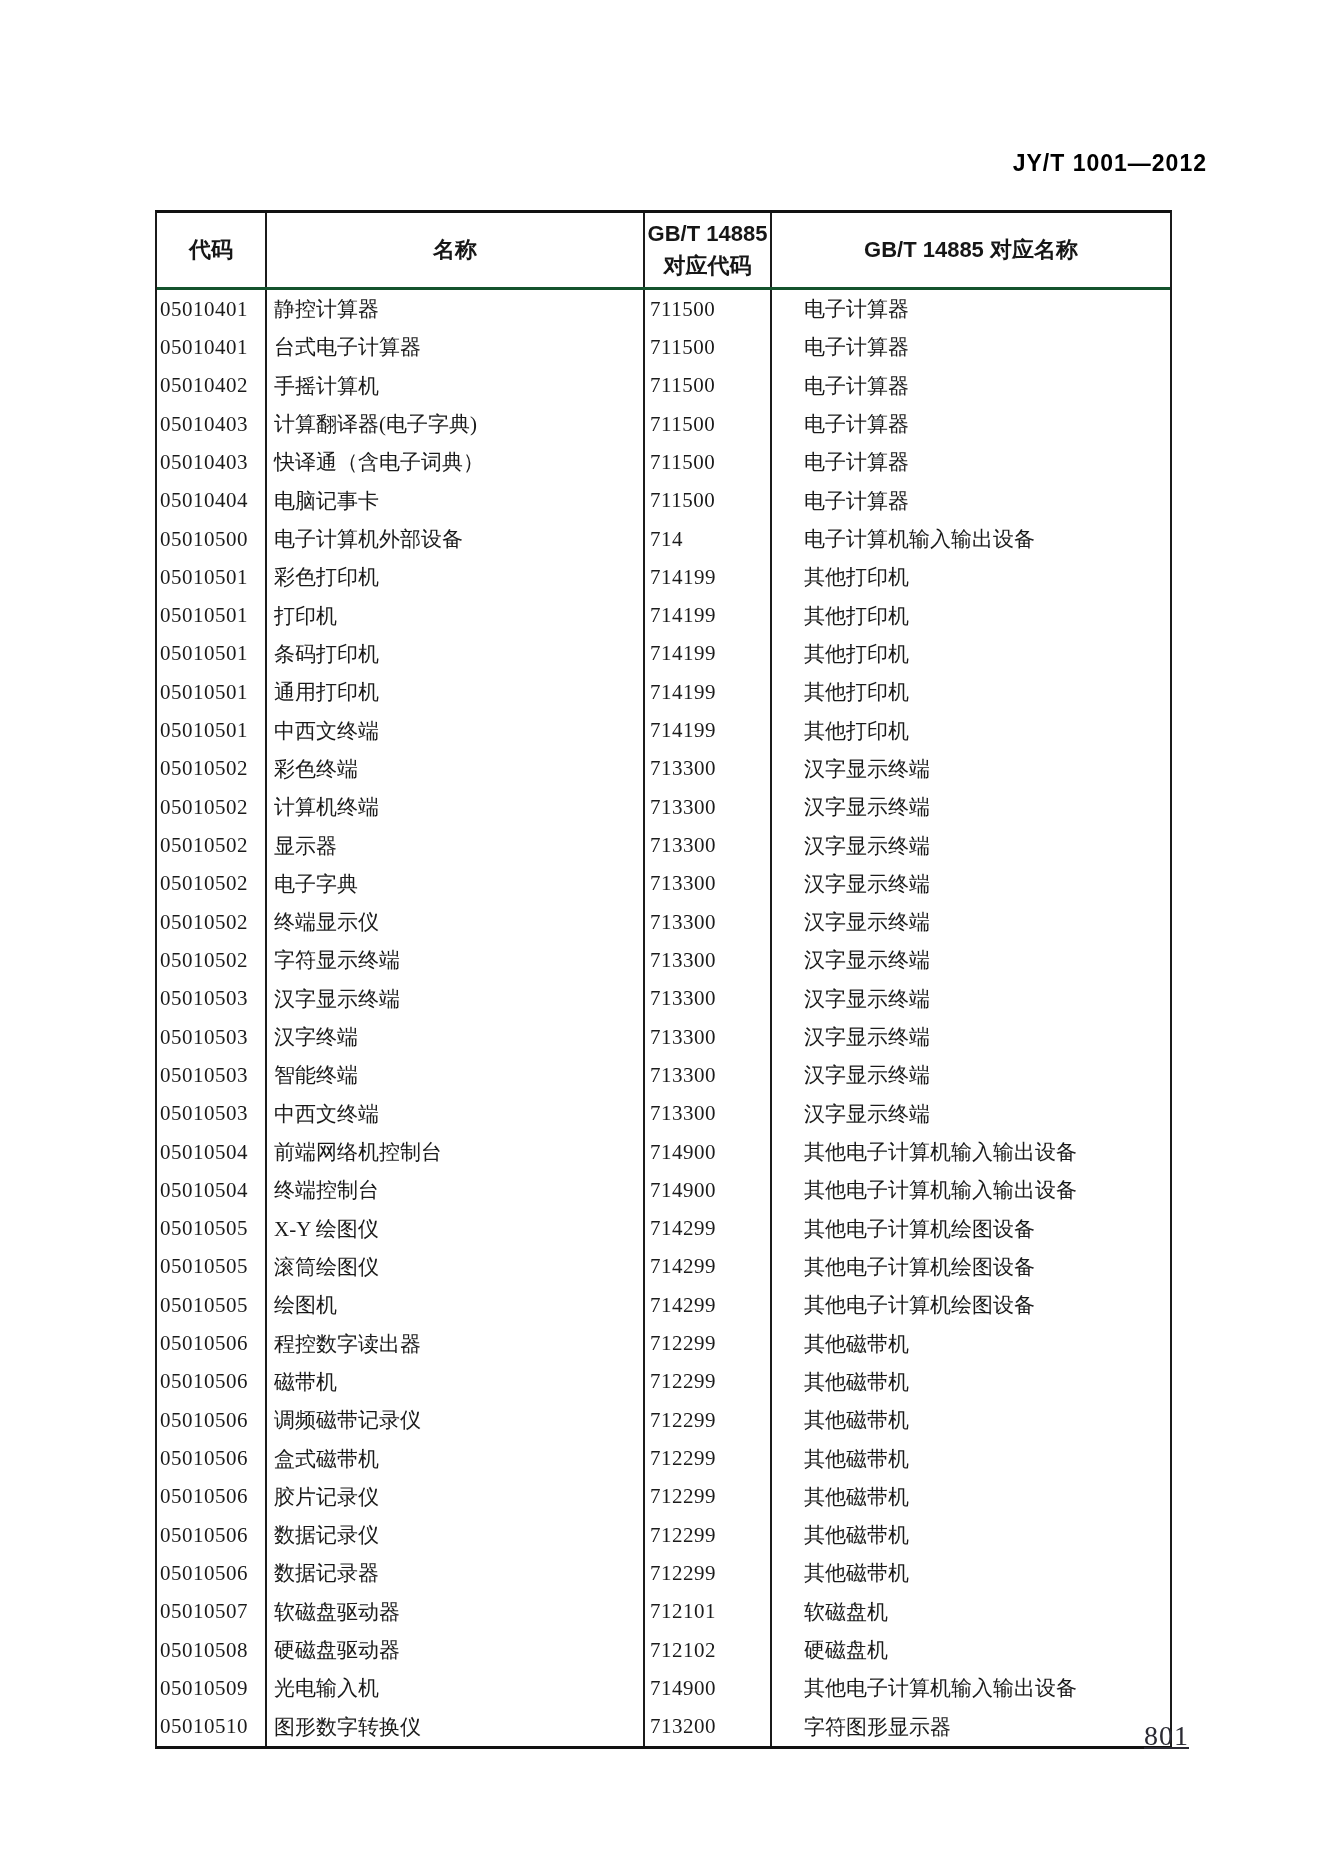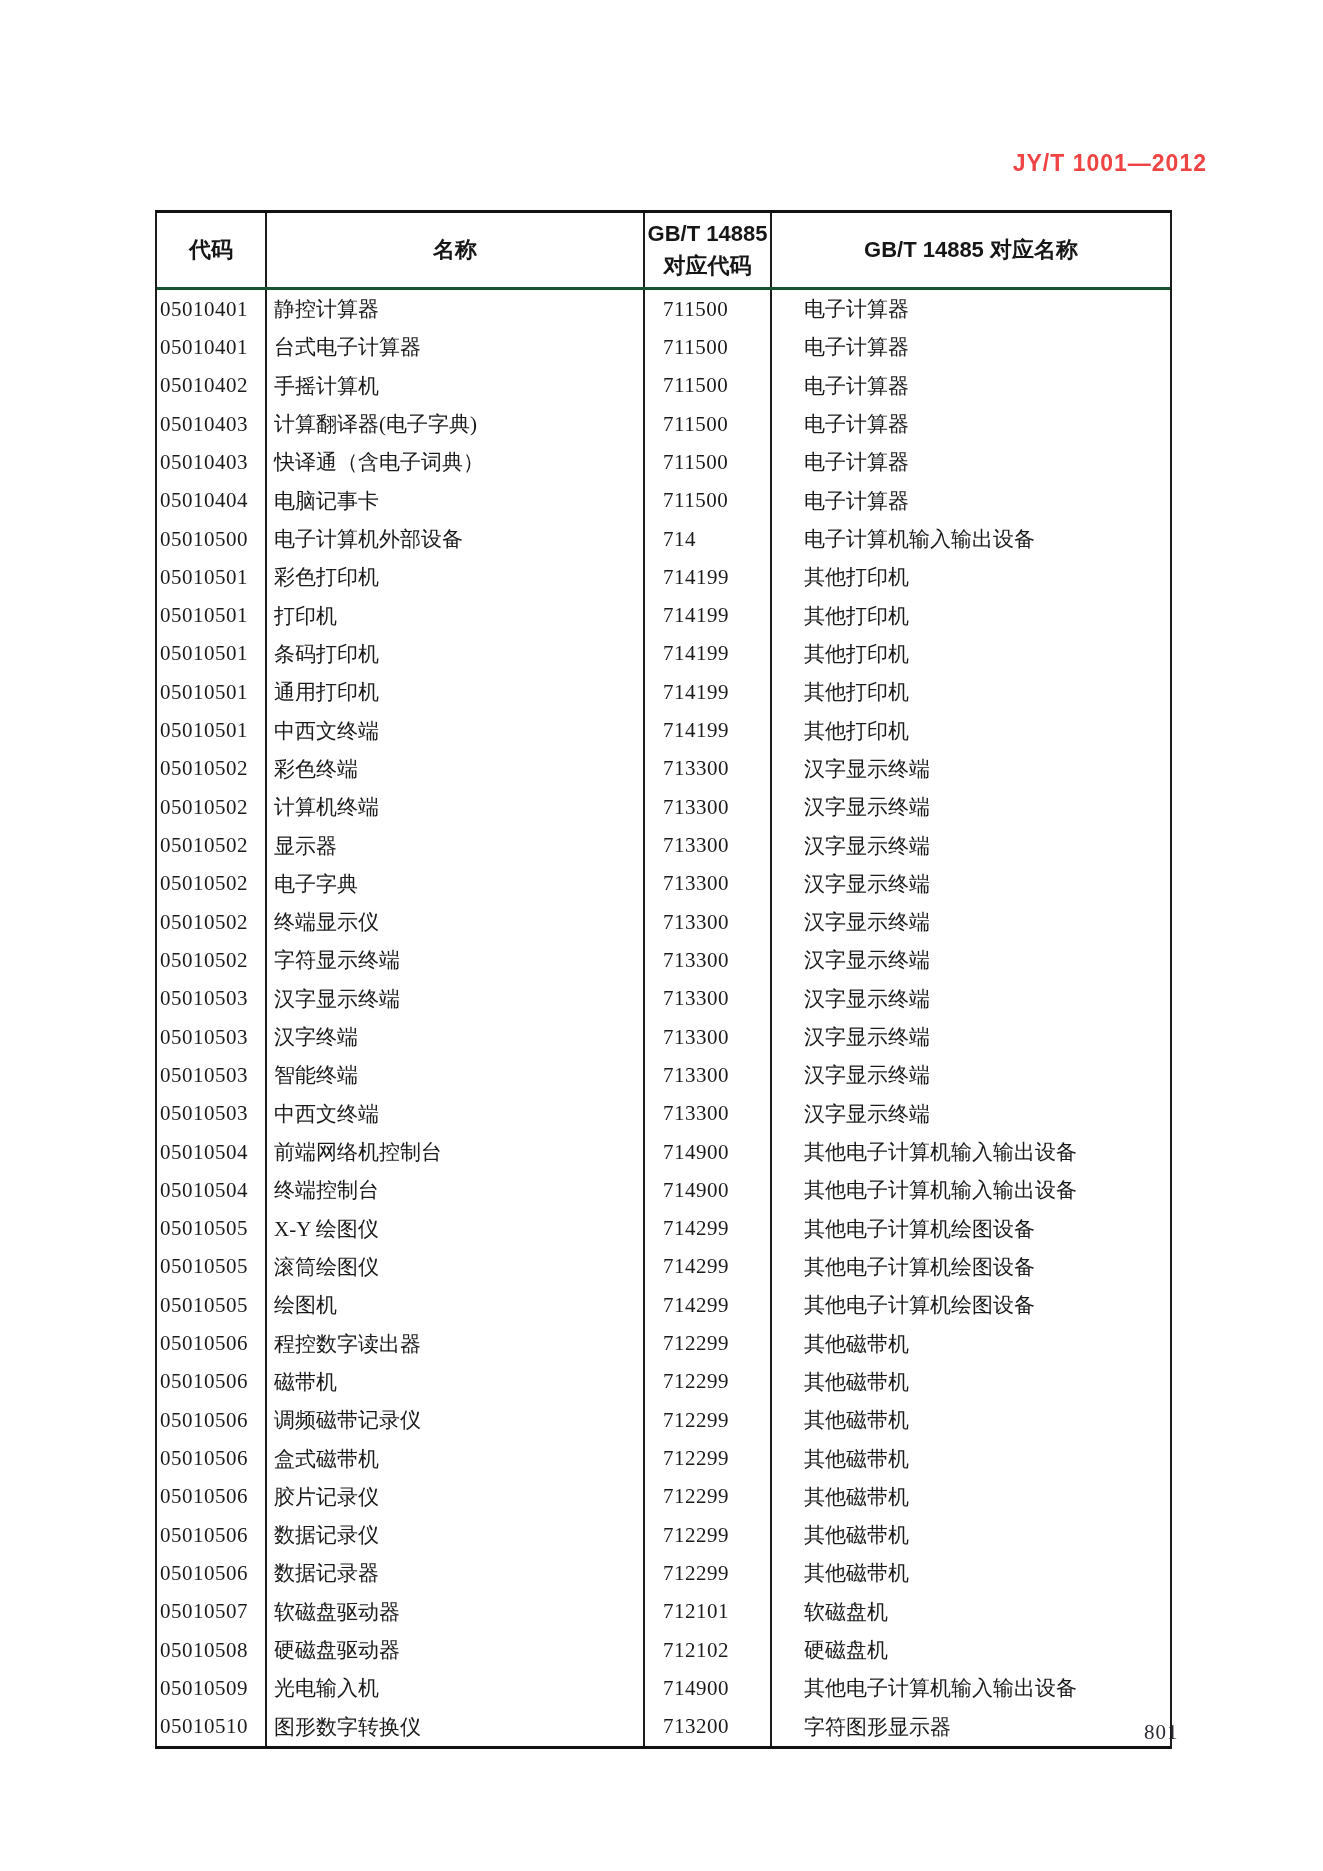--- a/index.html
+++ b/index.html
@@ -15,21 +15,21 @@
     color: #1a1a1a;
   }
   .doc-number {
     position: absolute;
     top: 150px;
     right: 116px;
     font-family: "Liberation Sans", "DejaVu Sans", sans-serif;
     font-weight: 700;
     font-size: 23px;
     letter-spacing: 1px;
-    color: #ef4444;
+    color: #000000;
     white-space: nowrap;
   }
   .map-table {
     position: absolute;
     left: 155px;
     top: 210px;
     width: 1013px;
     border-left: 2px solid #1b1b1b;
     border-right: 2px solid #1b1b1b;
     border-top: 3px solid #111;
@@ -68,29 +68,30 @@
     display: flex;
     align-items: center;
     font-size: 21px;
     white-space: nowrap;
     overflow: hidden;
   }
   .cell { box-sizing: border-box; }
   .c1, .c2, .c3 { border-right: 2px solid #1b1b1b; }
   .row .c1 { padding-left: 3px; letter-spacing: 0.5px; }
   .row .c2 { padding-left: 7px; font-family: Liberation Serif, serif; }
-  .row .c3 { padding-left: 18px; letter-spacing: 0.5px; }
+  .row .c3 { padding-left: 5px; letter-spacing: 0.5px; }
   .row .c4 { padding-left: 8px; margin-left: 24px; }
   .page-number {
     position: absolute;
     left: 1144px;
     top: 1720px;
-    font-size: 21px;
+    font-size: 28px;
     color: #2a2a33;
     letter-spacing: 1px;
+    text-decoration: underline;
   }
 </style>
 </head>
 <body>
 
 <div class="doc-number">JY/T 1001—2012</div>
 
 <div class="map-table">
   <div class="thead">
     <div class="cell c1">代码</div>

